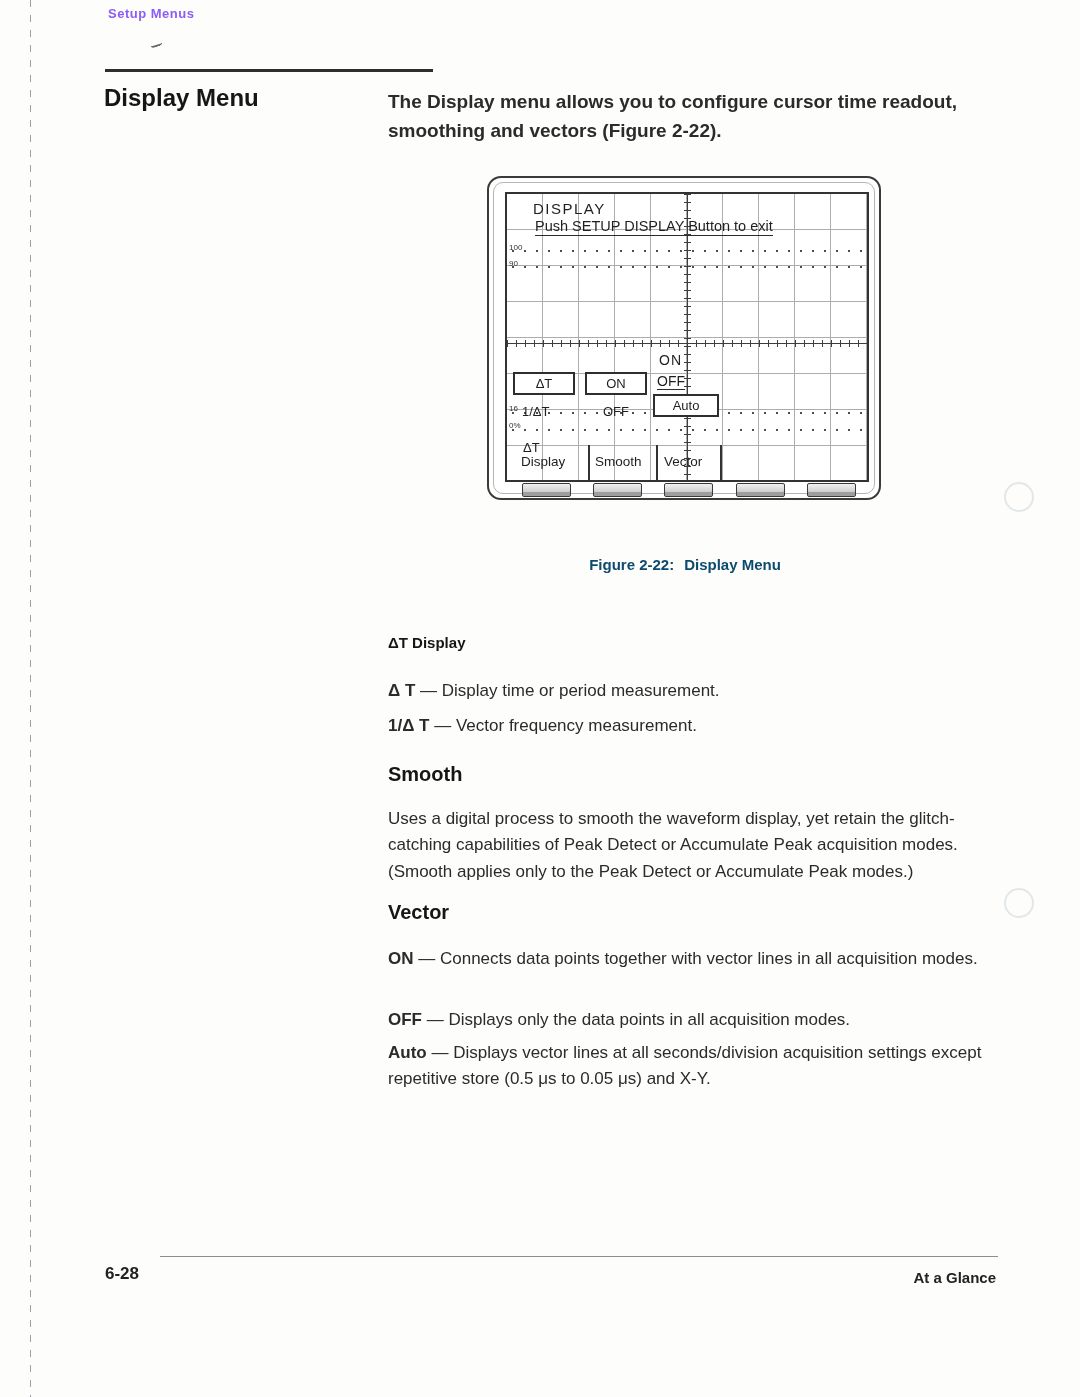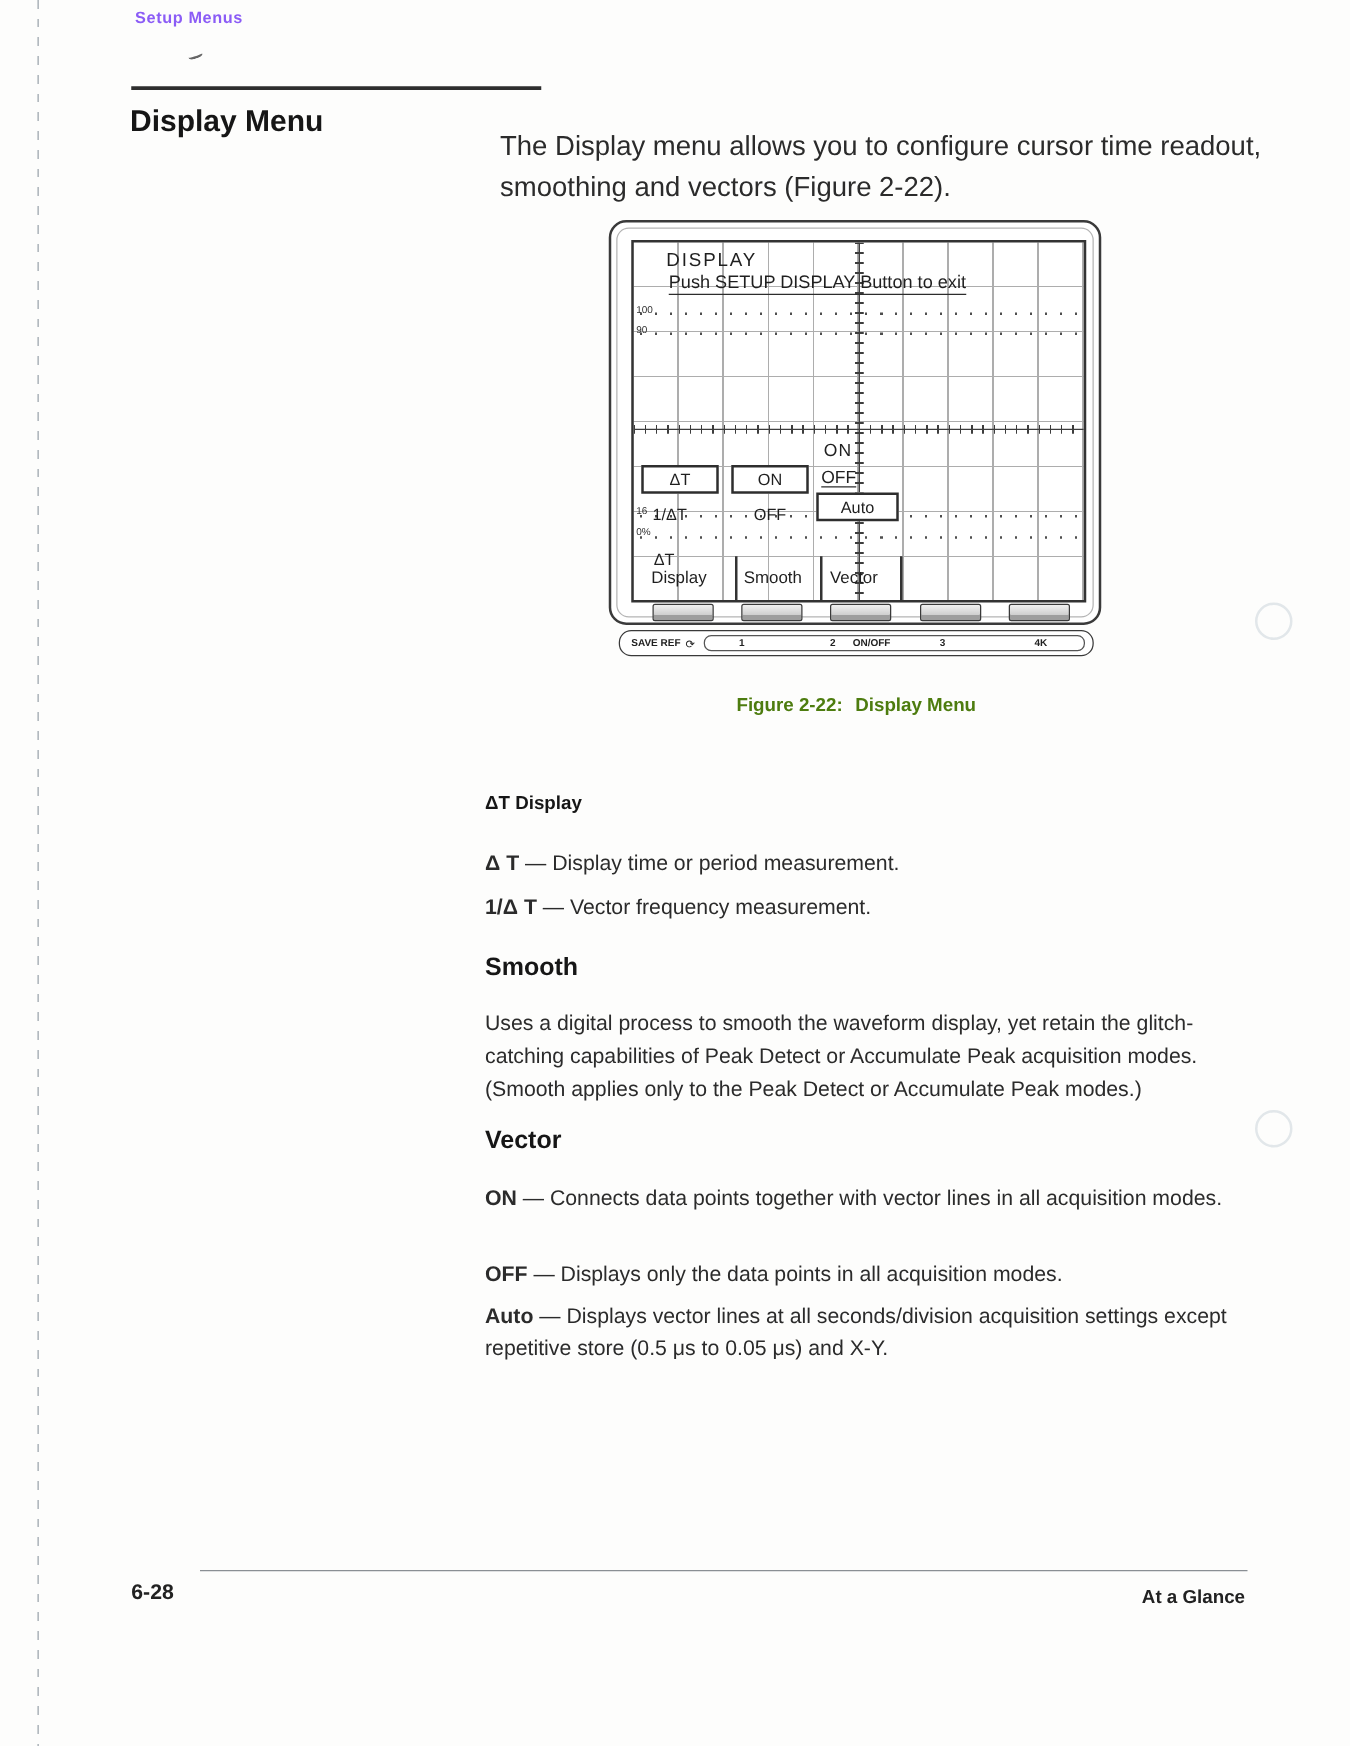--- a/index.html
+++ b/index.html
@@ -10,21 +10,21 @@
   }
   
   .binding{position:absolute;left:30px;top:0;bottom:0;width:1px;
     background:repeating-linear-gradient(180deg,#9aa3ab 0 7px,transparent 7px 15px);}
   .runhead{position:absolute;left:108px;top:6px;font-size:13px;font-weight:bold;
     letter-spacing:.5px;color:#8b5cf6;filter:blur(.6px);}
   .penmark{position:absolute;left:150px;top:40px;width:12px;height:5px;
     border-bottom:2px solid #666;transform:rotate(-18deg);border-radius:40%;}
   .title-rule{position:absolute;left:105px;top:69px;width:328px;height:3px;background:#2e2e2e;}
   .page-title{position:absolute;left:104px;top:84px;font-size:24px;font-weight:bold;color:#161616;margin:0;}
-  .intro{position:absolute;left:388px;top:88px;width:612px;font-size:22px;line-height:1.5;margin:12px;}
+  .intro{position:absolute;left:388px;top:88px;width:612px;font-size:19px;line-height:1.5;margin:0;font-weight:bold;}
 
   
   .scope{position:absolute;left:487px;top:176px;width:396px;height:350px;}
   .bezel{position:absolute;left:0;top:0;width:390px;height:320px;
     border:2px solid #3a3a3a;border-radius:14px;background:#fff;}
   .bezel-inner{position:absolute;inset:4px;border:1px solid #b5b5b5;border-radius:10px;}
   .screen{position:absolute;left:16px;top:14px;width:360px;height:286px;
     border:2px solid #333;background:#fff;overflow:hidden;
     background-image:
       repeating-linear-gradient(90deg,transparent 0 35px,#adadad 35px 36px),
@@ -58,21 +58,21 @@
     border:1.5px solid #3a3a3a;border-radius:10px;background:#fff;
     display:flex;align-items:center;}
   .strip-left{display:flex;align-items:center;gap:4px;padding:0 5px 0 9px;
     font-size:8px;font-weight:bold;color:#222;white-space:nowrap;}
   .strip-icon{font-size:9px;font-weight:normal;}
   .strip-right{flex:1;height:11px;margin:0 6px 0 2px;border:1px solid #555;
     border-radius:6px;position:relative;}
   .strip-lab{position:absolute;top:0;font-size:8px;line-height:11px;color:#222;font-weight:bold;}
 
   .fig-caption{position:absolute;left:487px;top:556px;width:396px;text-align:center;
-    font-size:15px;font-weight:bold;color:#4d7c0f;}
+    font-size:15px;font-weight:bold;color:#0c4a6e;}
   .fig-caption .cap-title{margin-left:10px;}
 
   
   .sec-h{position:absolute;left:388px;font-weight:bold;color:#161616;margin:0;}
   .body-p{position:absolute;left:388px;font-size:17px;line-height:1.55;margin:0;}
   .term{font-weight:bold;}
 
   .foot-rule{position:absolute;left:160px;top:1256px;width:838px;height:1px;background:#8a8f94;}
   .foot-page{position:absolute;left:105px;top:1264px;font-size:17px;font-weight:bold;color:#222;}
   .foot-right{position:absolute;right:84px;top:1269px;font-size:15px;font-weight:bold;color:#222;}
@@ -140,33 +140,20 @@
         <div class="bot-label" style="left:157px;">Vector</div>
       </div>
 
       <div class="bezel-btn" style="left:33px;"></div>
       <div class="bezel-btn" style="left:104px;"></div>
       <div class="bezel-btn" style="left:175px;"></div>
       <div class="bezel-btn" style="left:247px;"></div>
       <div class="bezel-btn" style="left:318px;"></div>
     </div>
 
-    <div class="strip">
-      <div class="strip-left">
-        <span>SAVE REF</span>
-        <span class="strip-icon">⟳</span>
-      </div>
-      <div class="strip-right">
-        <span class="strip-lab" style="left:9%;">1</span>
-        <span class="strip-lab" style="left:33%;">2</span>
-        <span class="strip-lab" style="left:39%;">ON/OFF</span>
-        <span class="strip-lab" style="left:62%;">3</span>
-        <span class="strip-lab" style="left:87%;">4K</span>
-      </div>
-    </div>
   </div>
 
   <div class="fig-caption">
     <span>Figure 2-22:</span><span class="cap-title">Display Menu</span>
   </div>
 
   <h2 class="sec-h" style="top:634px;font-size:15px;">ΔT Display</h2>
   <p class="body-p" style="top:678px;width:600px;">
     <span class="term">Δ T</span>
     <span>— Display time or period measurement.</span>

